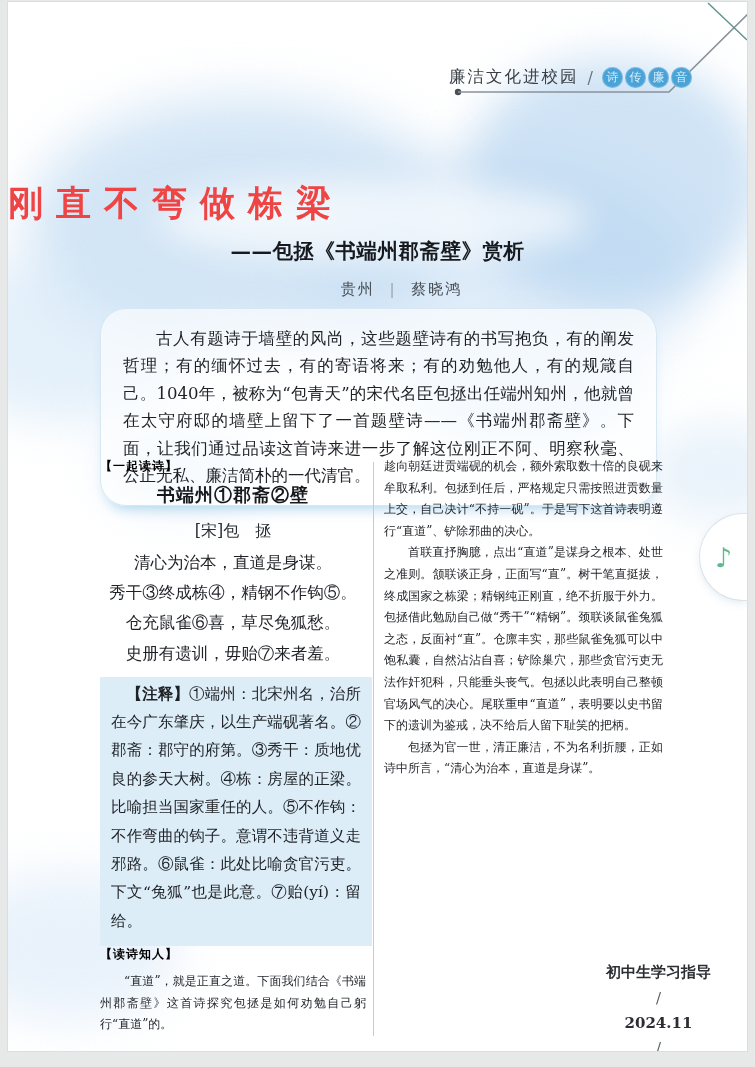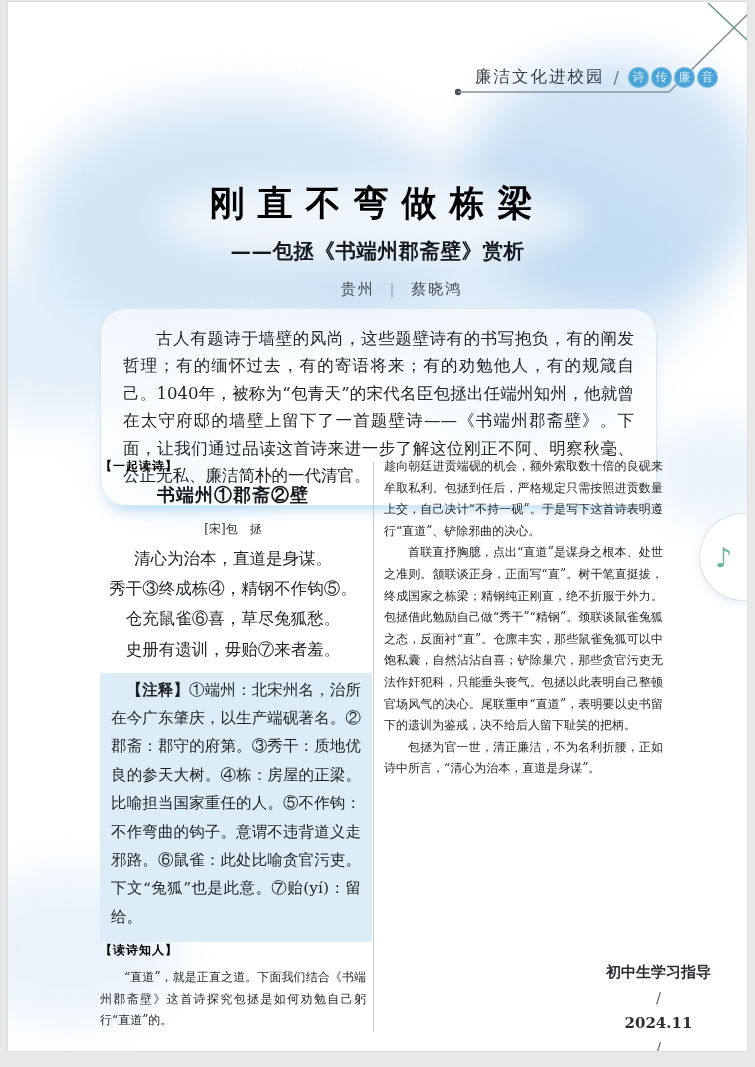--- a/index.html
+++ b/index.html
@@ -13,50 +13,50 @@
   .w3{left:455px;top:55px;width:300px;height:250px;background:rgba(175,209,239,.60);filter:blur(22px);}
   .w4{left:-70px;top:250px;width:260px;height:170px;background:rgba(205,227,246,.55);filter:blur(24px);}
   .w5{left:400px;top:320px;width:230px;height:130px;background:rgba(222,238,250,.75);filter:blur(22px);}
   .w6{left:-50px;top:870px;width:220px;height:150px;background:rgba(206,227,246,.45);filter:blur(24px);}
   .w7{left:640px;top:420px;width:140px;height:100px;background:rgba(213,232,248,.5);filter:blur(20px);}
   .w8{left:90px;top:420px;width:170px;height:90px;background:rgba(216,234,249,.5);filter:blur(20px);}
   .w9{left:150px;top:178px;width:430px;height:80px;background:rgba(255,255,255,.65);filter:blur(16px);}
 
   .rule-svg{position:absolute;left:0;top:0;}
 
-  .header-row{position:absolute;left:467px;top:64px;display:flex;align-items:center;gap:9px;}
+  .header-row{position:absolute;left:441px;top:64px;display:flex;align-items:center;gap:9px;}
   .section-label{font-size:16.5px;letter-spacing:2px;color:#3b4046;font-weight:500;}
   .header-slash{font-size:16px;color:#6b7076;}
   .badges{display:flex;gap:2px;}
   .badge{width:21px;height:21px;border-radius:50%;background:#4aa3d7;color:#d9eefa;
     font-size:12px;display:flex;align-items:center;justify-content:center;
     font-family:"DejaVu Sans","Liberation Sans",sans-serif;box-shadow:inset 0 0 0 1px rgba(255,255,255,.25);}
 
-  .title{position:absolute;left:0;top:178px;width:100%;text-align:center;font-size:35px;
-    font-weight:700;letter-spacing:13px;color:#000000;}
+  .title{position:absolute;left:0;top:178px;width:100%;font-size:35px;
+    font-weight:700;letter-spacing:13px;color:#ef4444;}
   .subtitle{position:absolute;left:0;top:235px;width:100%;text-align:center;font-size:20.5px;
     font-weight:700;letter-spacing:.5px;color:#16191d;}
   .author{position:absolute;left:0;top:278px;width:100%;text-align:center;font-size:15px;color:#44494f;
     letter-spacing:2px;padding-left:24px;}
   .author .sep{color:#9aa0a6;padding:0 8px;}
 
   .intro-box{position:absolute;left:92px;top:306px;width:511px;padding:16px:22px;
     padding:16px 22px;border-radius:26px;background:rgba(255,255,255,.62);
     border:1px solid #d7e8f3;box-shadow:0 10px 14px -8px rgba(140,195,230,.75);}
   .intro-text{font-size:16.5px;line-height:1.66;color:#1e2126;text-indent:2em;text-align:justify;margin:0;}
 
   .columns{position:absolute;left:92px;top:450px;width:563px;display:flex;align-items:stretch;}
   .col-left{width:266px;}
   .col-divider{width:1px;background:#c7cbcf;margin:10px 10px 0 7px;}
   .col-right{flex:1;padding-top:4px;}
 
   .sec-heading{color:#000000;font-size:12px;font-weight:700;letter-spacing:1px;margin:6px 0 8px;}
   .poem{text-align:center;}
   .poem-title{font-size:18px;font-weight:700;color:#16191d;margin:4px 0 6px;letter-spacing:1px;}
-  .poem-byline{font-size:12px;color:#2a2e33;margin:14px 0 6px;}
+  .poem-byline{font-size:16px;color:#2a2e33;margin:14px 0 6px;}
   .poem-line{font-size:16.5px;line-height:1.83;color:#1e2126;font-weight:500;margin:0;}
 
   .notes-box{margin-top:8px;background:#dcedf7;padding:3px 11px 11px;width:calc(100% + 6px);box-sizing:border-box;}
   .notes-p{font-size:15.5px;line-height:1.83;color:#1e2126;text-align:justify;text-indent:1em;margin:0;}
   .notes-label{font-weight:700;}
 
   .para{font-size:12px;line-height:1.8;color:#1e2126;text-align:justify;text-indent:2em;margin:0 0 0 0;}
   .para.noindent{text-indent:0;}
 
   .footer{position:absolute;top:961px;right:36px;display:flex;align-items:center;gap:7px;

